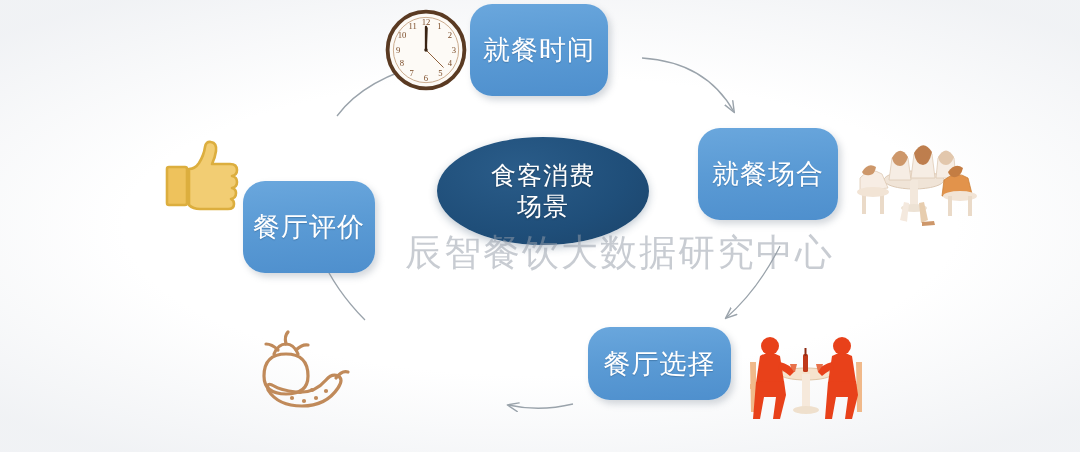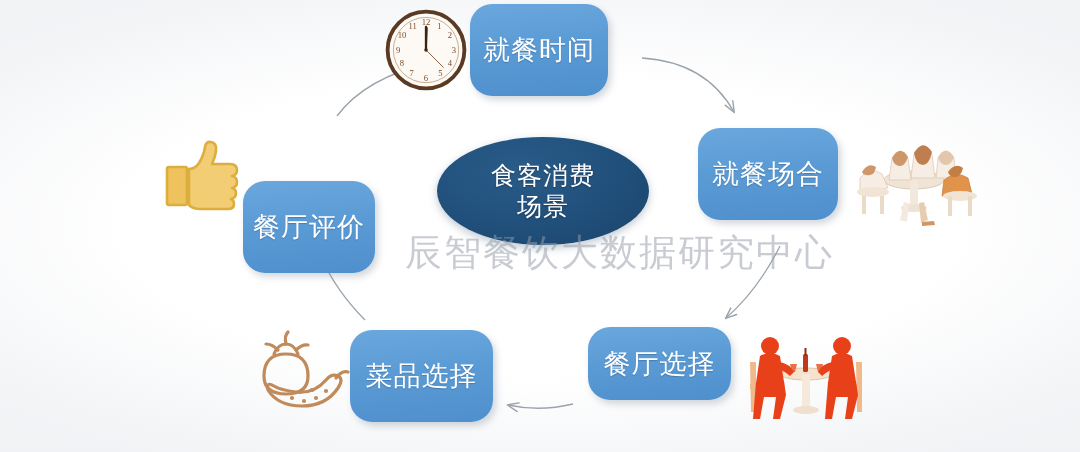--- a/index.html
+++ b/index.html
@@ -251,23 +251,20 @@
   </div>
 
   <div class="node" id="node-occasion">
     <span>就餐场合</span>
   </div>
 
   <div class="node" id="node-rest-sel">
     <span>餐厅选择</span>
   </div>
 
-  <div class="node" id="node-dish-sel">
-    <span>菜品选择</span>
-  </div>
 
   <div class="node" id="node-review">
     <span>餐厅评价</span>
   </div>
 
   <div class="hub">
     <span class="hub-line">食客消费</span>
     <span class="hub-line">场景</span>
   </div>
 

